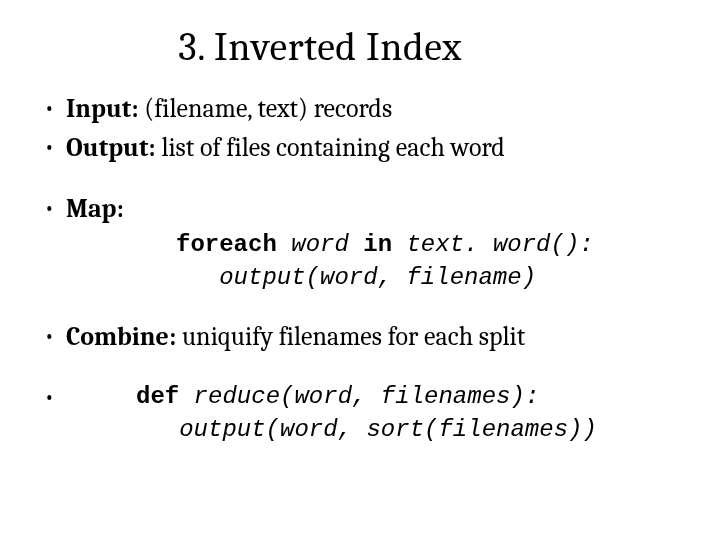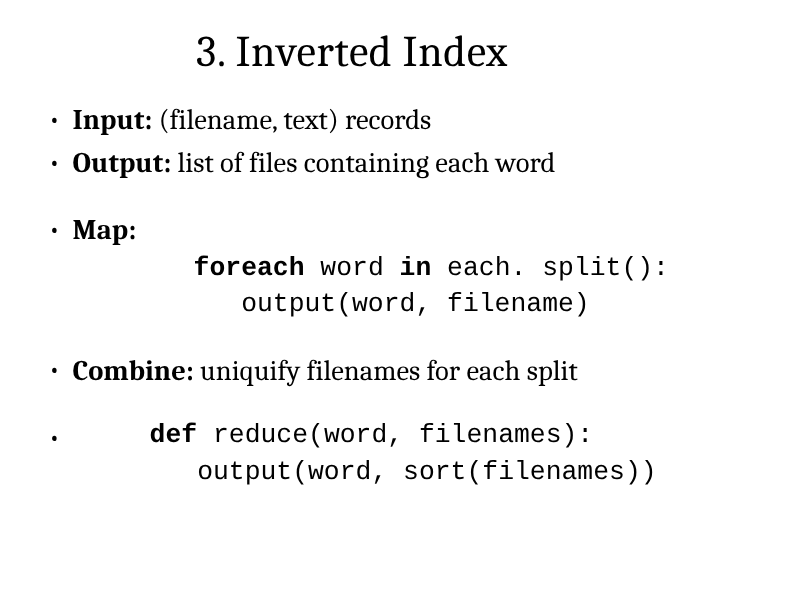--- a/index.html
+++ b/index.html
@@ -51,21 +51,21 @@
     font-weight: 700;
   }
   .code {
     font-family: "Courier New", Courier, monospace;
     font-size: 24px;
     white-space: pre;
     font-weight: 700;
     margin-top: 2px;
   }
   .code .kw { font-weight: 700; text-align: center; }
-  .code .nb { font-weight: 400; }
+  .code .nb { font-weight: 400; font-style: italic; }
   .code-map { padding-left: 110px; }
   .code-reduce { padding-left: 70px; }
 </style>
 </head>
 <body>
 
 <div class="slide">
   <div class="title">3. Inverted Index</div>
 
   <ul class="top">
@@ -73,21 +73,21 @@
     <li>
       <span class="b">Input:</span><span> (filename, text) records</span>
     </li>
 
     <li>
       <span class="b">Output:</span><span> list of files containing each word</span>
     </li>
 
     <li class="gap-above">
       <span class="b">Map:</span>
-      <div class="code code-map"><span class="kw">foreach</span><span class="nb"> word </span><span class="kw">in</span><span class="nb"> each. split():</span>
+      <div class="code code-map"><span class="kw">foreach</span><span class="nb"> word </span><span class="kw">in</span><span class="nb"> text. word():</span>
 <span class="nb">   output(word, filename)</span></div>
     </li>
 
     <li class="gap-above">
       <span class="b">Combine:</span><span> uniquify filenames for each split</span>
     </li>
 
     <li class="gap-above">
       <div class="code code-reduce"><span class="kw">def</span><span class="nb"> reduce(word, filenames):</span>
 <span class="nb">   output(word, sort(filenames))</span></div>

